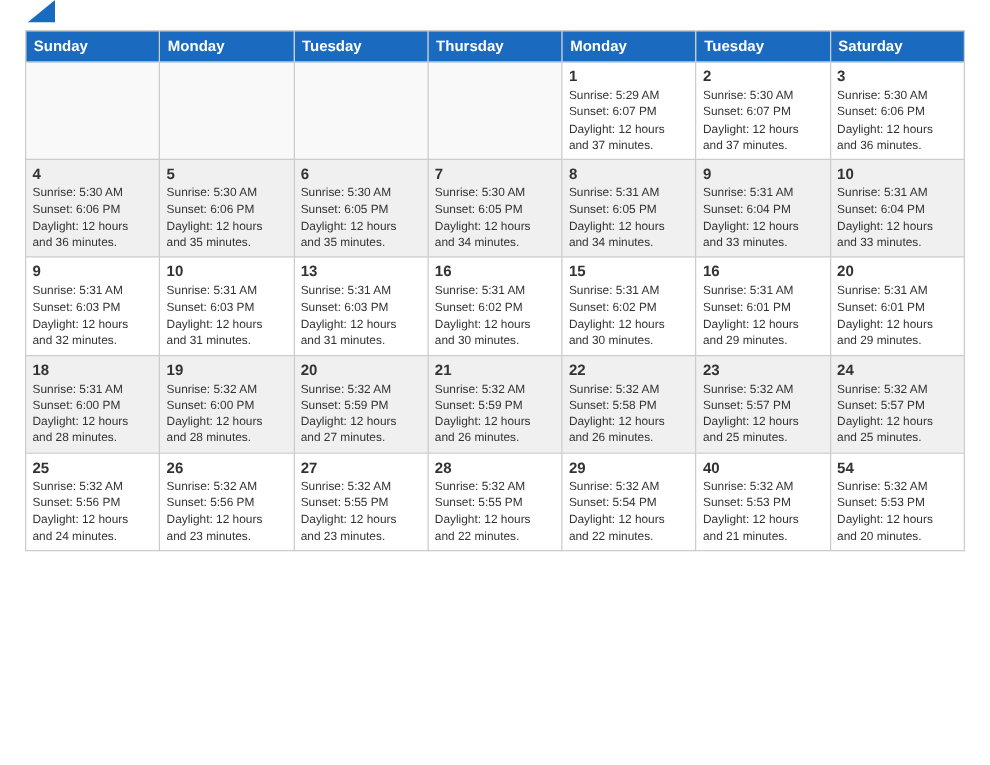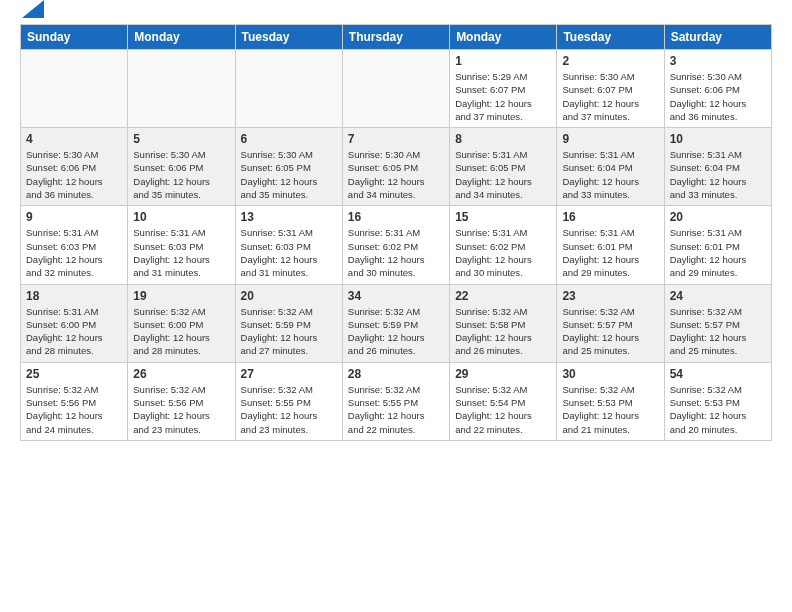--- a/index.html
+++ b/index.html
@@ -199,21 +199,21 @@
 and 28 minutes.</div>
           </td>
           <td class="shaded">
             <span class="day-number">20</span>
             <div class="day-info" style="white-space: pre-line;">Sunrise: 5:32 AM
 Sunset: 5:59 PM
 Daylight: 12 hours
 and 27 minutes.</div>
           </td>
           <td class="shaded">
-            <span class="day-number">34</span>
+            <span class="day-number">21</span>
             <div class="day-info" style="white-space: pre-line;">Sunrise: 5:32 AM
 Sunset: 5:59 PM
 Daylight: 12 hours
 and 26 minutes.</div>
           </td>
           <td class="shaded">
             <span class="day-number">22</span>
             <div class="day-info" style="white-space: pre-line;">Sunrise: 5:32 AM
 Sunset: 5:58 PM
 Daylight: 12 hours
@@ -264,21 +264,21 @@
 and 22 minutes.</div>
           </td>
           <td>
             <span class="day-number">29</span>
             <div class="day-info" style="white-space: pre-line;">Sunrise: 5:32 AM
 Sunset: 5:54 PM
 Daylight: 12 hours
 and 22 minutes.</div>
           </td>
           <td>
-            <span class="day-number">30</span>
+            <span class="day-number">40</span>
             <div class="day-info" style="white-space: pre-line;">Sunrise: 5:32 AM
 Sunset: 5:53 PM
 Daylight: 12 hours
 and 21 minutes.</div>
           </td>
           <td>
             <span class="day-number">54</span>
             <div class="day-info" style="white-space: pre-line;">Sunrise: 5:32 AM
 Sunset: 5:53 PM
 Daylight: 12 hours

